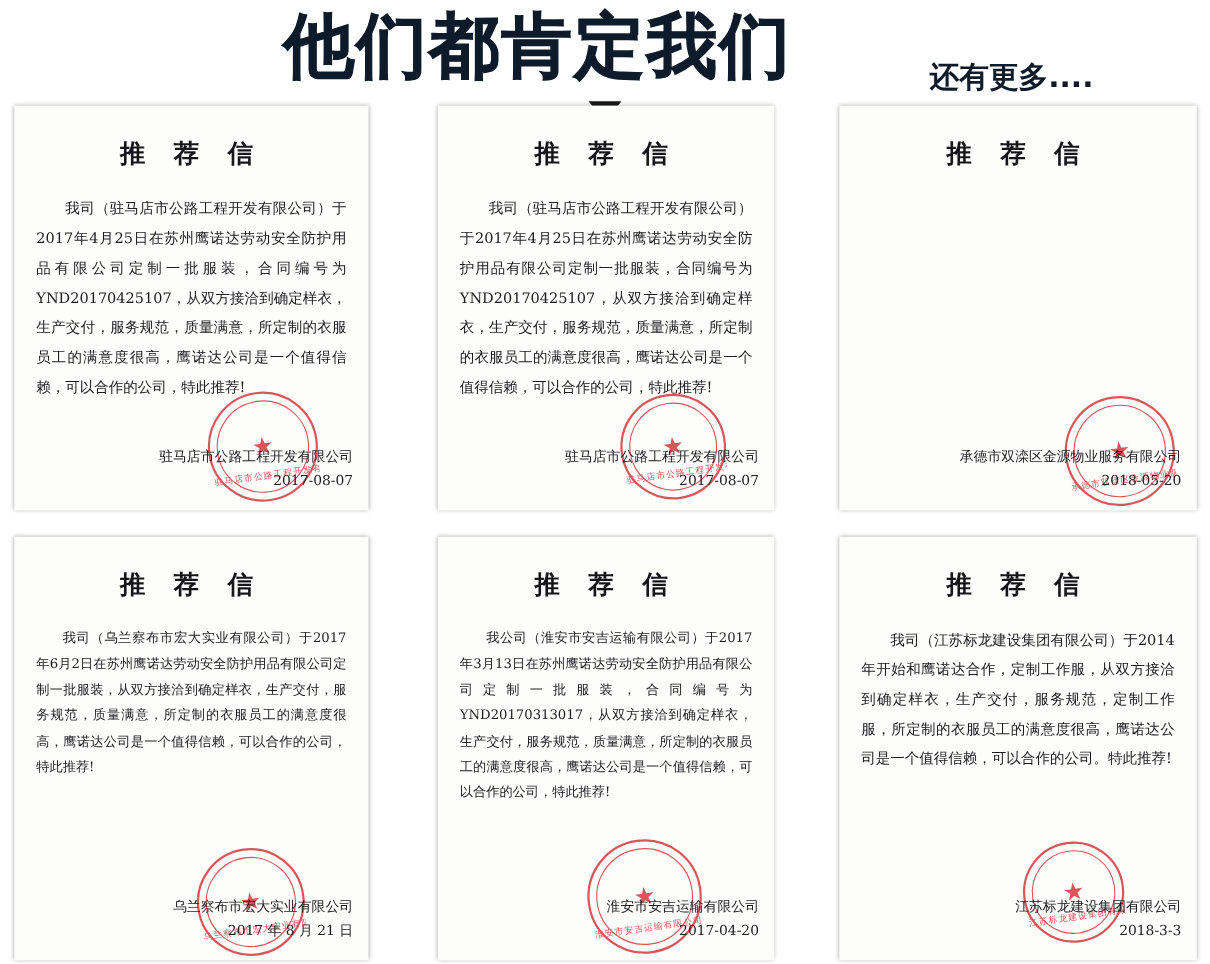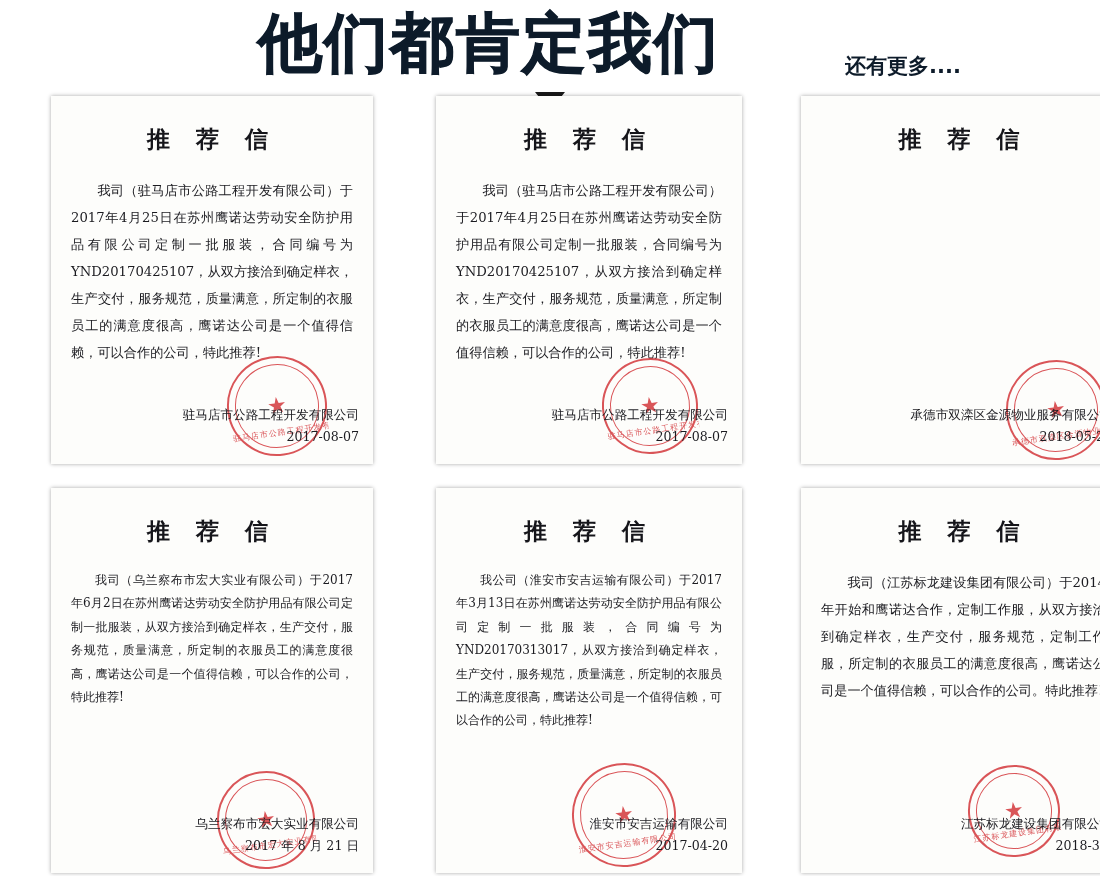--- a/index.html
+++ b/index.html
@@ -35,21 +35,21 @@
     color: #0d1b2a;
     white-space: nowrap;
     -webkit-text-stroke: 1px #0d1b2a;
   }
   .headline-sub {
     position: absolute;
     left: 845px;
     top: 52px;
     font-family: "DejaVu Sans", sans-serif;
     font-weight: bold;
-    font-size: 21px;
+    font-size: 27px;
     color: #0d1b2a;
     white-space: nowrap;
   }
 
   
   .arrow {
     position: absolute;
     width: 0;
     height: 0;
     border-left: 15px solid transparent;
@@ -58,21 +58,20 @@
   }
   .arrow-top { left: 535px; top: 92px; }
   .arrow-mid { left: 548px; top: 735px; }
 
   
   .grid {
     position: absolute;
     left: 0;
     top: 96px;
     width: 1020px;
-    padding-left: 38px;
   }
   .row {
     position: relative;
     height: 385px;
   }
   .row2 { margin-top: 7px; }
 
   .letter {
     position: absolute;
     top: 0;

